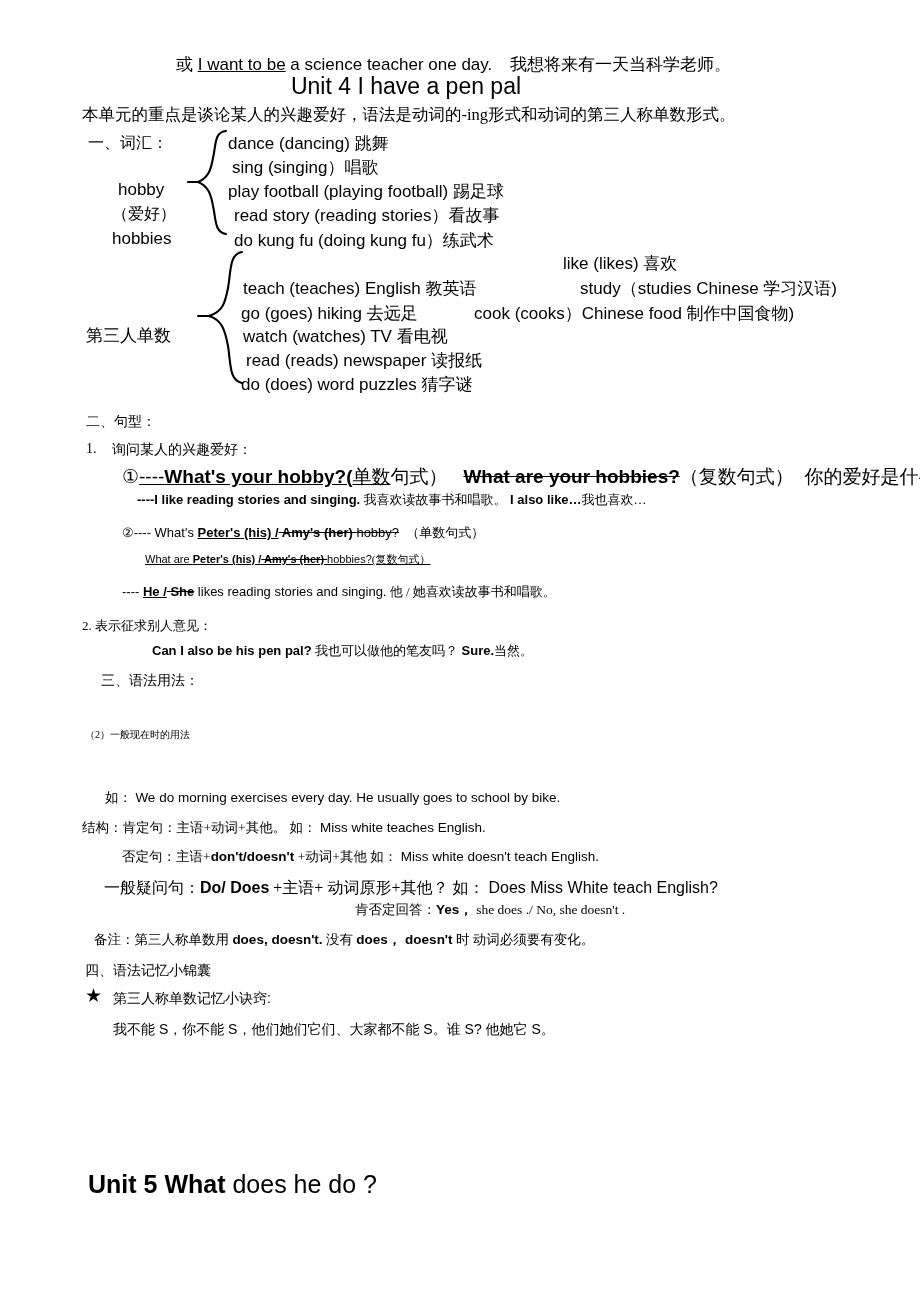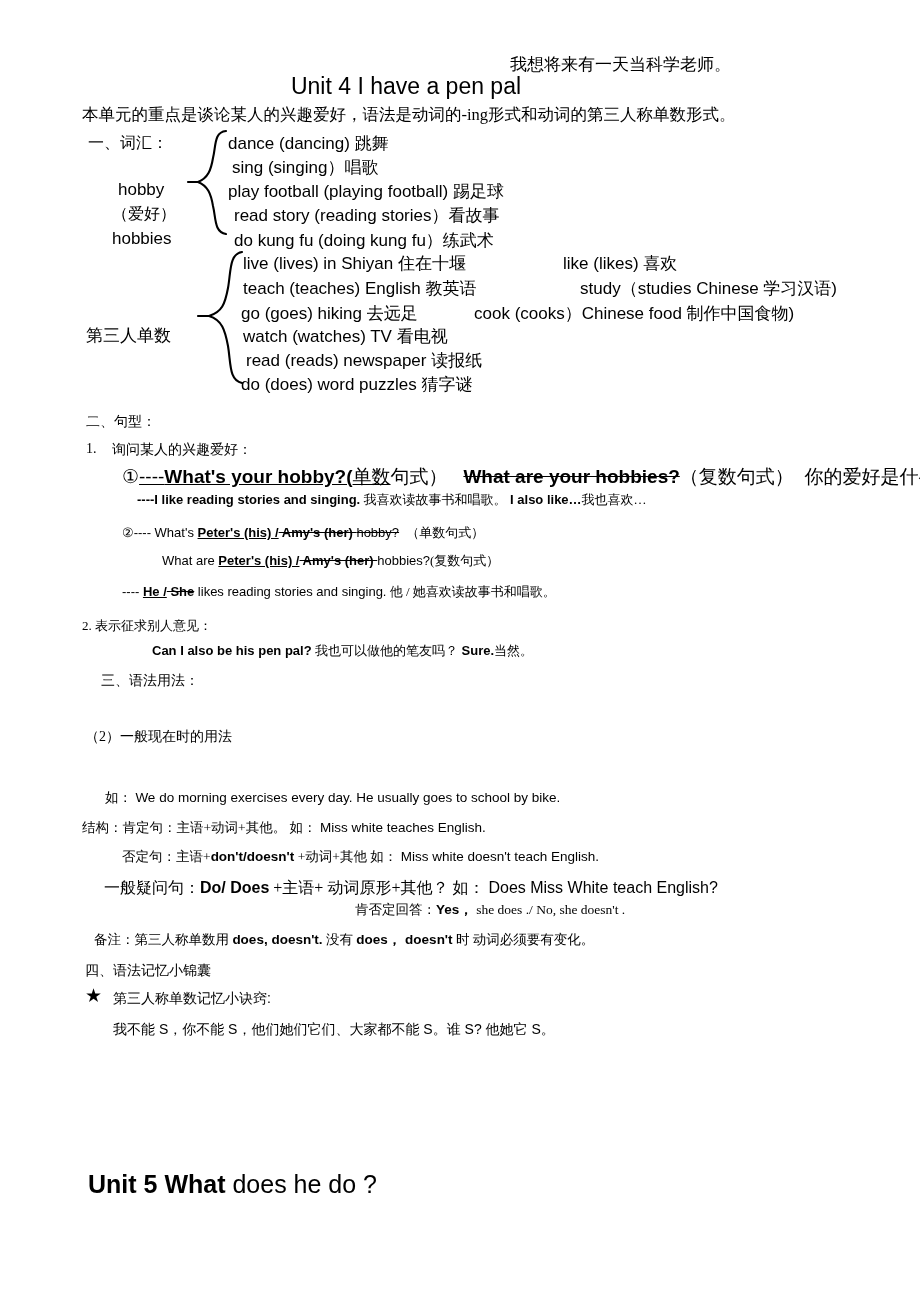--- a/index.html
+++ b/index.html
@@ -62,30 +62,30 @@
   .t1b{ left: 563px; top: 252px; }
   .t2b{ left: 580px; top: 277px; }
   .t3b{ left: 474px; top: 302px; }
 
   
   .h-sent     { left: 86px; top: 413px; font-size: 14px; }
   .q1-num     { left: 86px; top: 441px; font-size: 14px; }
   .s-1a       { left: 122px; top: 464px; font-size: 19px; }
   .s-1b       { left: 137px; top: 491px; font-size: 13px; }
   .s-2a       { left: 122px; top: 524px; font-size: 13px; }
-  .s-2b       { left: 162px; top: 552px; font-size: 13px; }
+  .s-2b       { left: 145px; top: 552px; font-size: 11px; text-decoration: underline; }
   .s-2c       { left: 122px; top: 583px; font-size: 13px; }
 
   .q2         { left: 82px; top: 617px; font-size: 13px; }
   .s-3a       { left: 152px; top: 642px; font-size: 13px; }
 
   
   .h-gram     { left: 101px; top: 672px; font-size: 14px; }
   .g1         { left: 85px; top: 700px; font-size: 14px; }
-  .g2         { left: 85px; top: 728px; font-size: 14px; }
+  .g2         { left: 85px; top: 728px; font-size: 10px; }
   .g-ru       { left: 105px; top: 789px; font-size: 13.5px; }
   .g-struct   { left: 82px; top: 819px; font-size: 13.5px; }
   .g-neg      { left: 122px; top: 848px; font-size: 13.5px; }
   .g-ques     { left: 104px; top: 878px; font-size: 16px; }
   .g-ans      { left: 355px; top: 901px; font-size: 13.5px; }
   .g-note     { left: 94px; top: 931px; font-size: 13.5px; }
 
   
   .h-mem      { left: 85px; top: 962px; font-size: 14px; }
   .star       { left: 85px; top: 986px; font-size: 19px; line-height: 1; }
@@ -100,20 +100,21 @@
 
   .strike { text-decoration: line-through; }
   .ul     { text-decoration: underline; }
   .b { font-weight: bold; }
 </style>
 </head>
 <body>
 
 <div id="page">
 
+  <div class="abs l-or sans"><span>或 </span><span class="ul">I want to be</span><span> a science teacher one day.</span></div>
   <div class="abs l-or-cn serif">我想将来有一天当科学老师。</div>
 
   <div class="abs unit4-title sans">Unit 4  I have a pen pal</div>
 
   <div class="abs intro serif">本单元的重点是谈论某人的兴趣爱好，语法是动词的-ing形式和动词的第三人称单数形式。</div>
 
   <div class="abs h-vocab serif">一、词汇：</div>
 
   <div class="abs hobby-1 sans">hobby</div>
   <div class="abs hobby-2 serif">（爱好）</div>
@@ -130,21 +131,20 @@
   <div class="abs vline v4 sans">read story   (reading stories）看故事</div>
   <div class="abs vline v5 sans">do kung fu   (doing kung fu）练武术</div>
 
   <div class="abs tps-label serif">第三人单数</div>
 
   <svg class="brace" style="left:196px; top:248px;" width="52" height="140" viewBox="0 0 52 140">
     <path d="M46 4 C33 6, 35 24, 32 40 C29 56, 26 64, 13 68 C26 72, 29 82, 32 98 C35 116, 33 132, 46 135" fill="none" stroke="#000" stroke-width="2.1" stroke-linecap="round"></path>
     <path d="M13 68 L2 68" fill="none" stroke="#000" stroke-width="2.1" stroke-linecap="round"></path>
   </svg>
 
-  <div class="abs vline t1 sans">live    (lives)  in Shiyan 住在十堰</div>
   <div class="abs vline t2 sans">teach   (teaches) English 教英语</div>
   <div class="abs vline t3 sans">go   (goes)  hiking  去远足</div>
   <div class="abs vline t4 sans">watch   (watches)   TV  看电视</div>
   <div class="abs vline t5 sans">read   (reads)  newspaper 读报纸</div>
   <div class="abs vline t6 sans">do   (does)  word puzzles  猜字谜</div>
 
   <div class="abs vline t1b sans">like   (likes)   喜欢</div>
   <div class="abs vline t2b sans">study（studies Chinese 学习汉语)</div>
   <div class="abs vline t3b sans">cook  (cooks）Chinese food 制作中国食物)</div>
 

